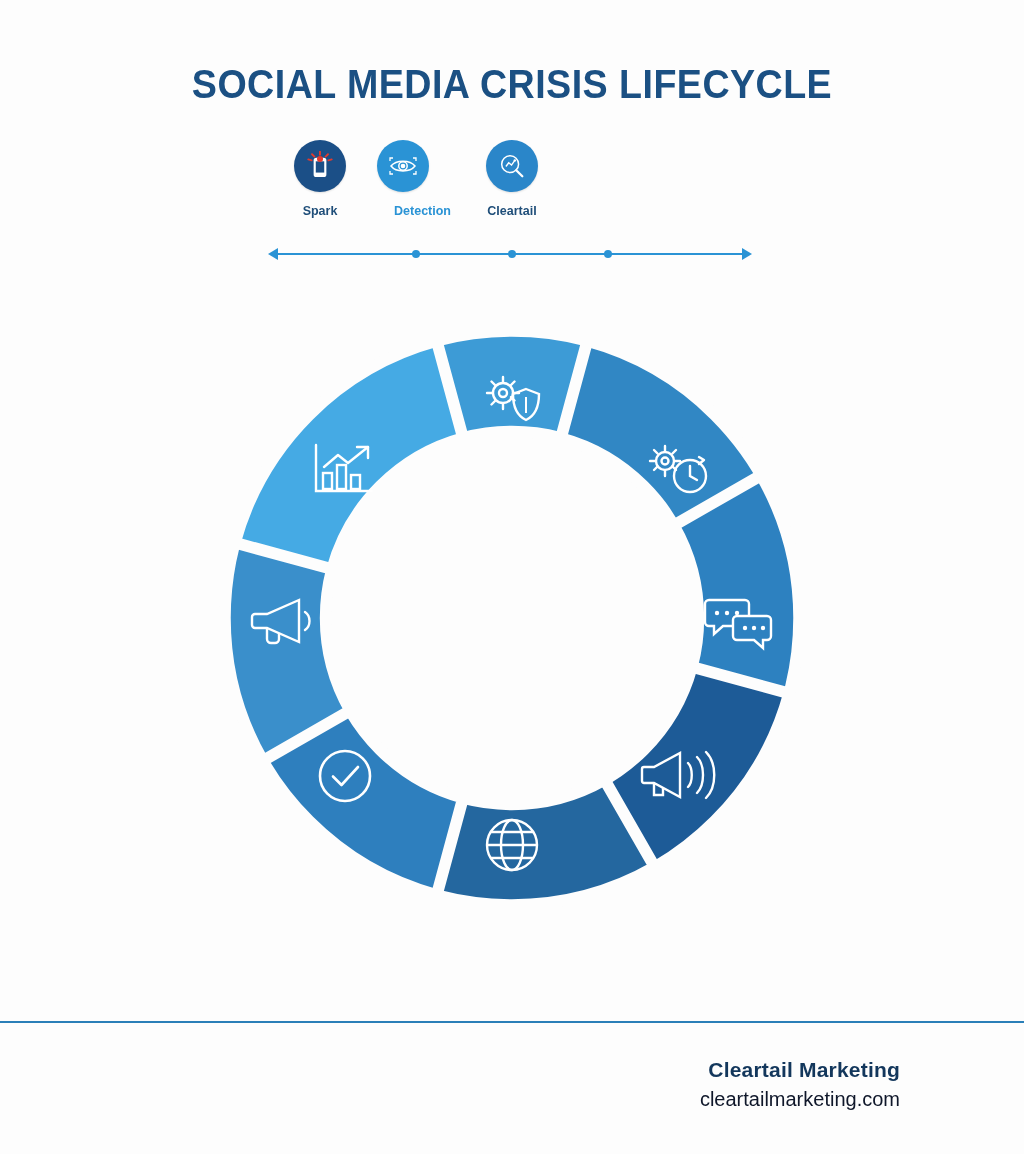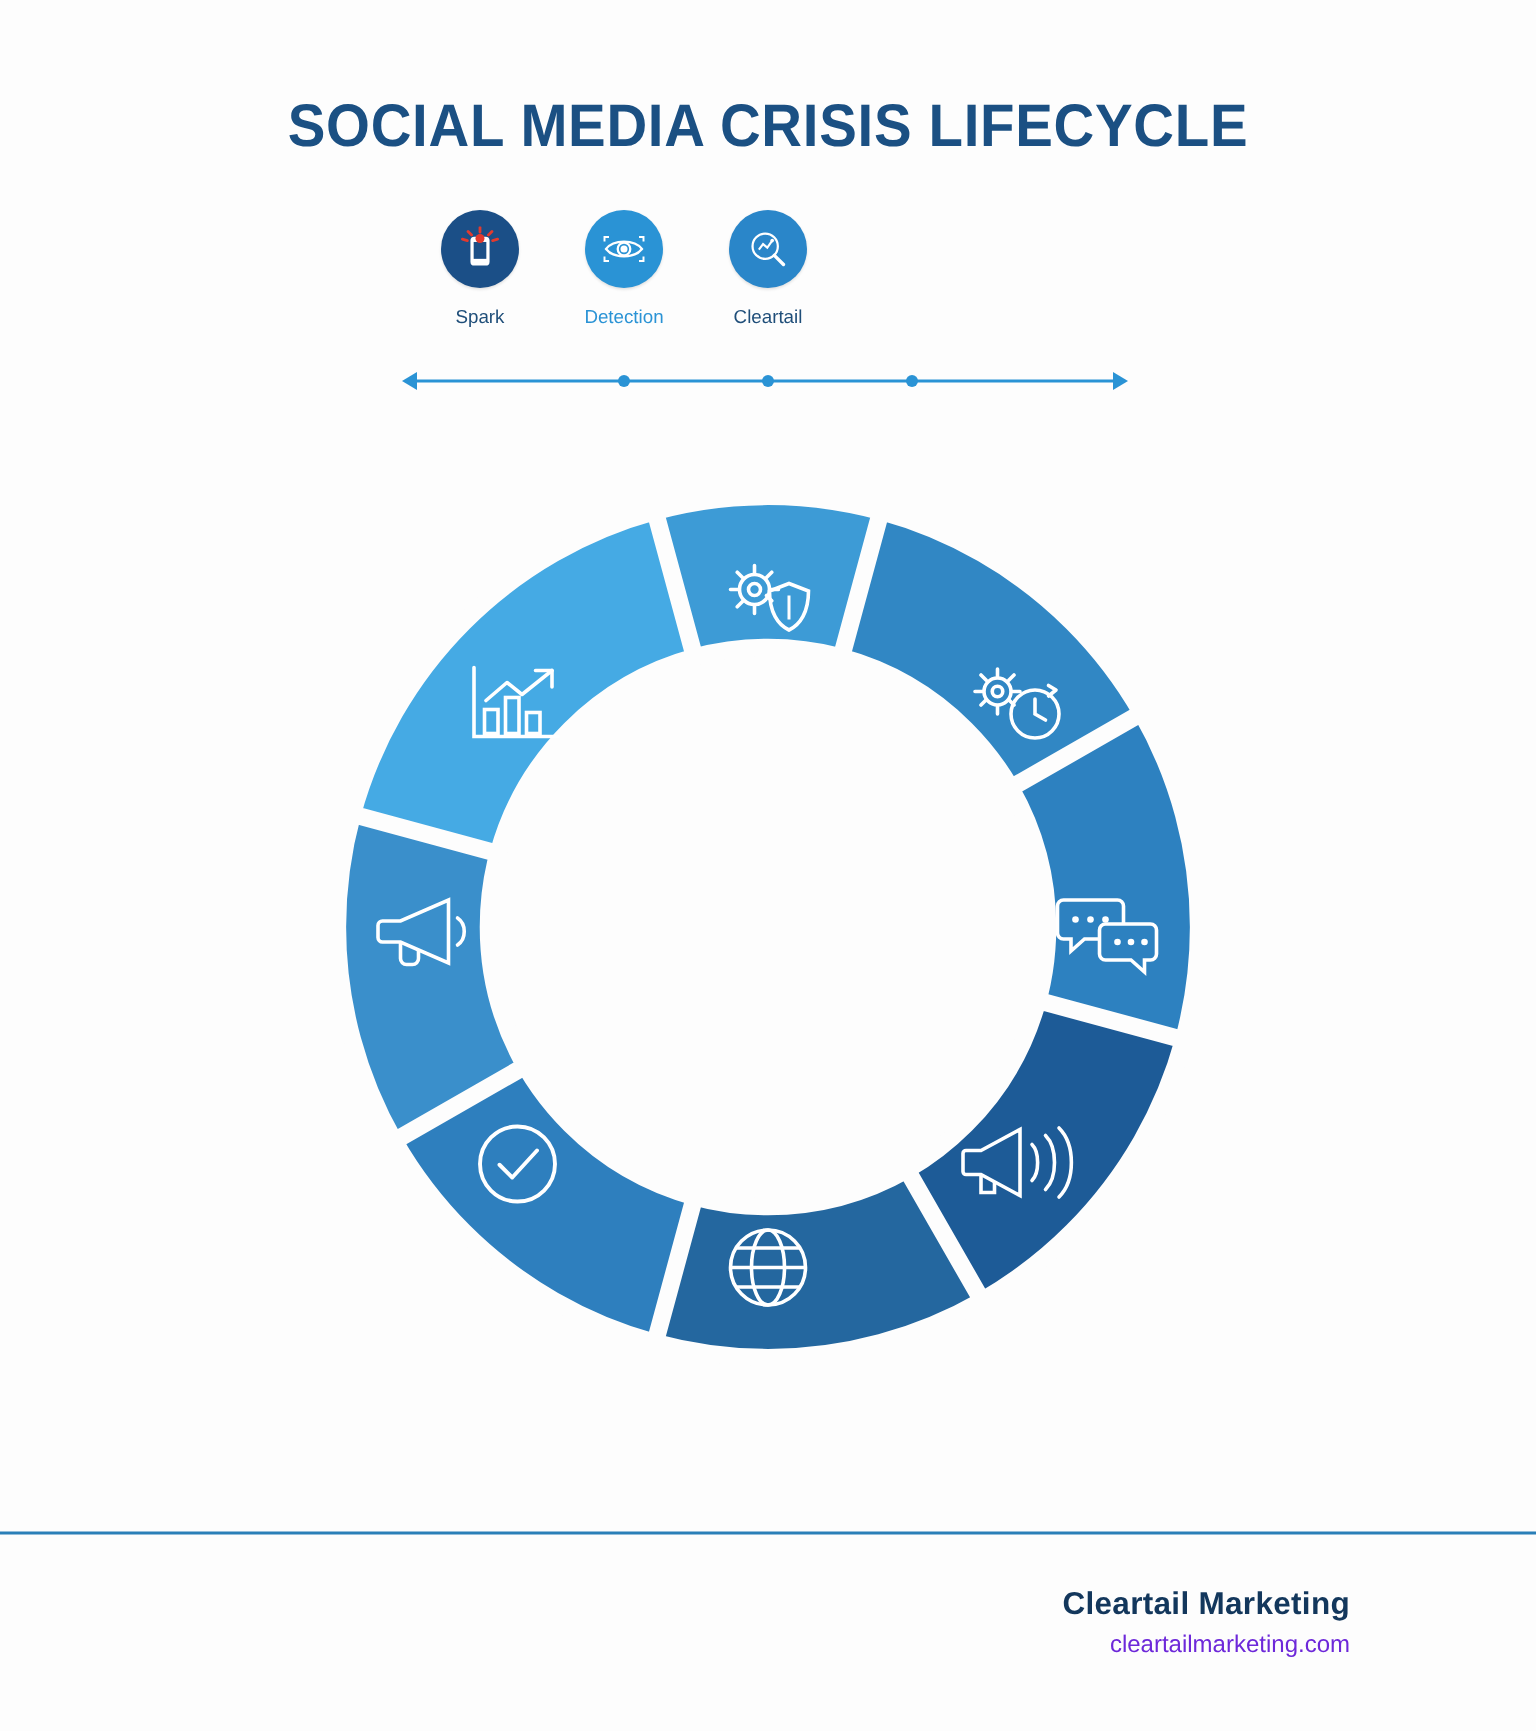--- a/index.html
+++ b/index.html
@@ -58,21 +58,21 @@
     border-radius: 50%;
     margin: 0 auto;
     display: flex;
     align-items: center;
     justify-content: center;
     box-shadow: 0 1px 2px rgba(0,0,0,0.12);
   }
   .step-label {
     margin-top: 12px;
     font-size: 12.5px;
-    font-weight: normal;
+    font-weight: bold;
     color: #1f4e79;
     white-space: nowrap;
   }
   .step-label.alt { color: #2a93d5; }
 
   
   .timeline {
     position: absolute;
     top: 248px;
     left: 268px;
@@ -143,22 +143,22 @@
     text-align: right;
   }
   .brand {
     font-size: 21px;
     font-weight: bold;
     color: #13375c;
     letter-spacing: 0.2px;
   }
   .brand-url {
     margin-top: 6px;
-    font-size: 16px;
-    color: #6d28d9;
+    font-size: 20px;
+    color: #0f172a;
   }
 </style>
 </head>
 <body>
 
 <div class="page">
 
   <div class="title">Social Media Crisis Lifecycle</div>
 
   <div class="steps">
@@ -168,21 +168,21 @@
         <svg width="30" height="30" viewBox="0 0 32 32" fill="none" stroke="#ffffff" stroke-width="1.6">
           <rect x="10" y="8" width="12" height="19" rx="2" fill="#ffffff" stroke="#ffffff"></rect>
           <rect x="11.5" y="11" width="9" height="12" fill="#1b4f87" stroke="none"></rect>
           <path d="M16 4 L16 0.5 M22 6 L24.5 3.5 M10 6 L7.5 3.5 M25 10 L28.5 9 M7 10 L3.5 9" stroke="#e23a2e" stroke-width="2" stroke-linecap="round"></path>
           <circle cx="16" cy="8.5" r="3.2" fill="#e23a2e" stroke="none"></circle>
         </svg>
       </div>
       <div class="step-label">Spark</div>
     </div>
 
-    <div class="step" style="left:106px;">
+    <div class="step" style="left:93px;text-align:right;">
       <div class="step-badge" style="background:#2a93d5;">
         <svg width="32" height="32" viewBox="0 0 32 32" fill="none" stroke="#ffffff" stroke-width="1.5">
           <path d="M4 16 C9 9.5 23 9.5 28 16 C23 22.5 9 22.5 4 16 Z"></path>
           <circle cx="16" cy="16" r="4.2"></circle>
           <circle cx="16" cy="16" r="1.6" fill="#ffffff"></circle>
           <path d="M3 11 L3 8 L6 8 M29 11 L29 8 L26 8 M3 21 L3 24 L6 24 M29 21 L29 24 L26 24" stroke-width="1.3"></path>
         </svg>
       </div>
       <div class="step-label alt">Detection</div>
     </div>

